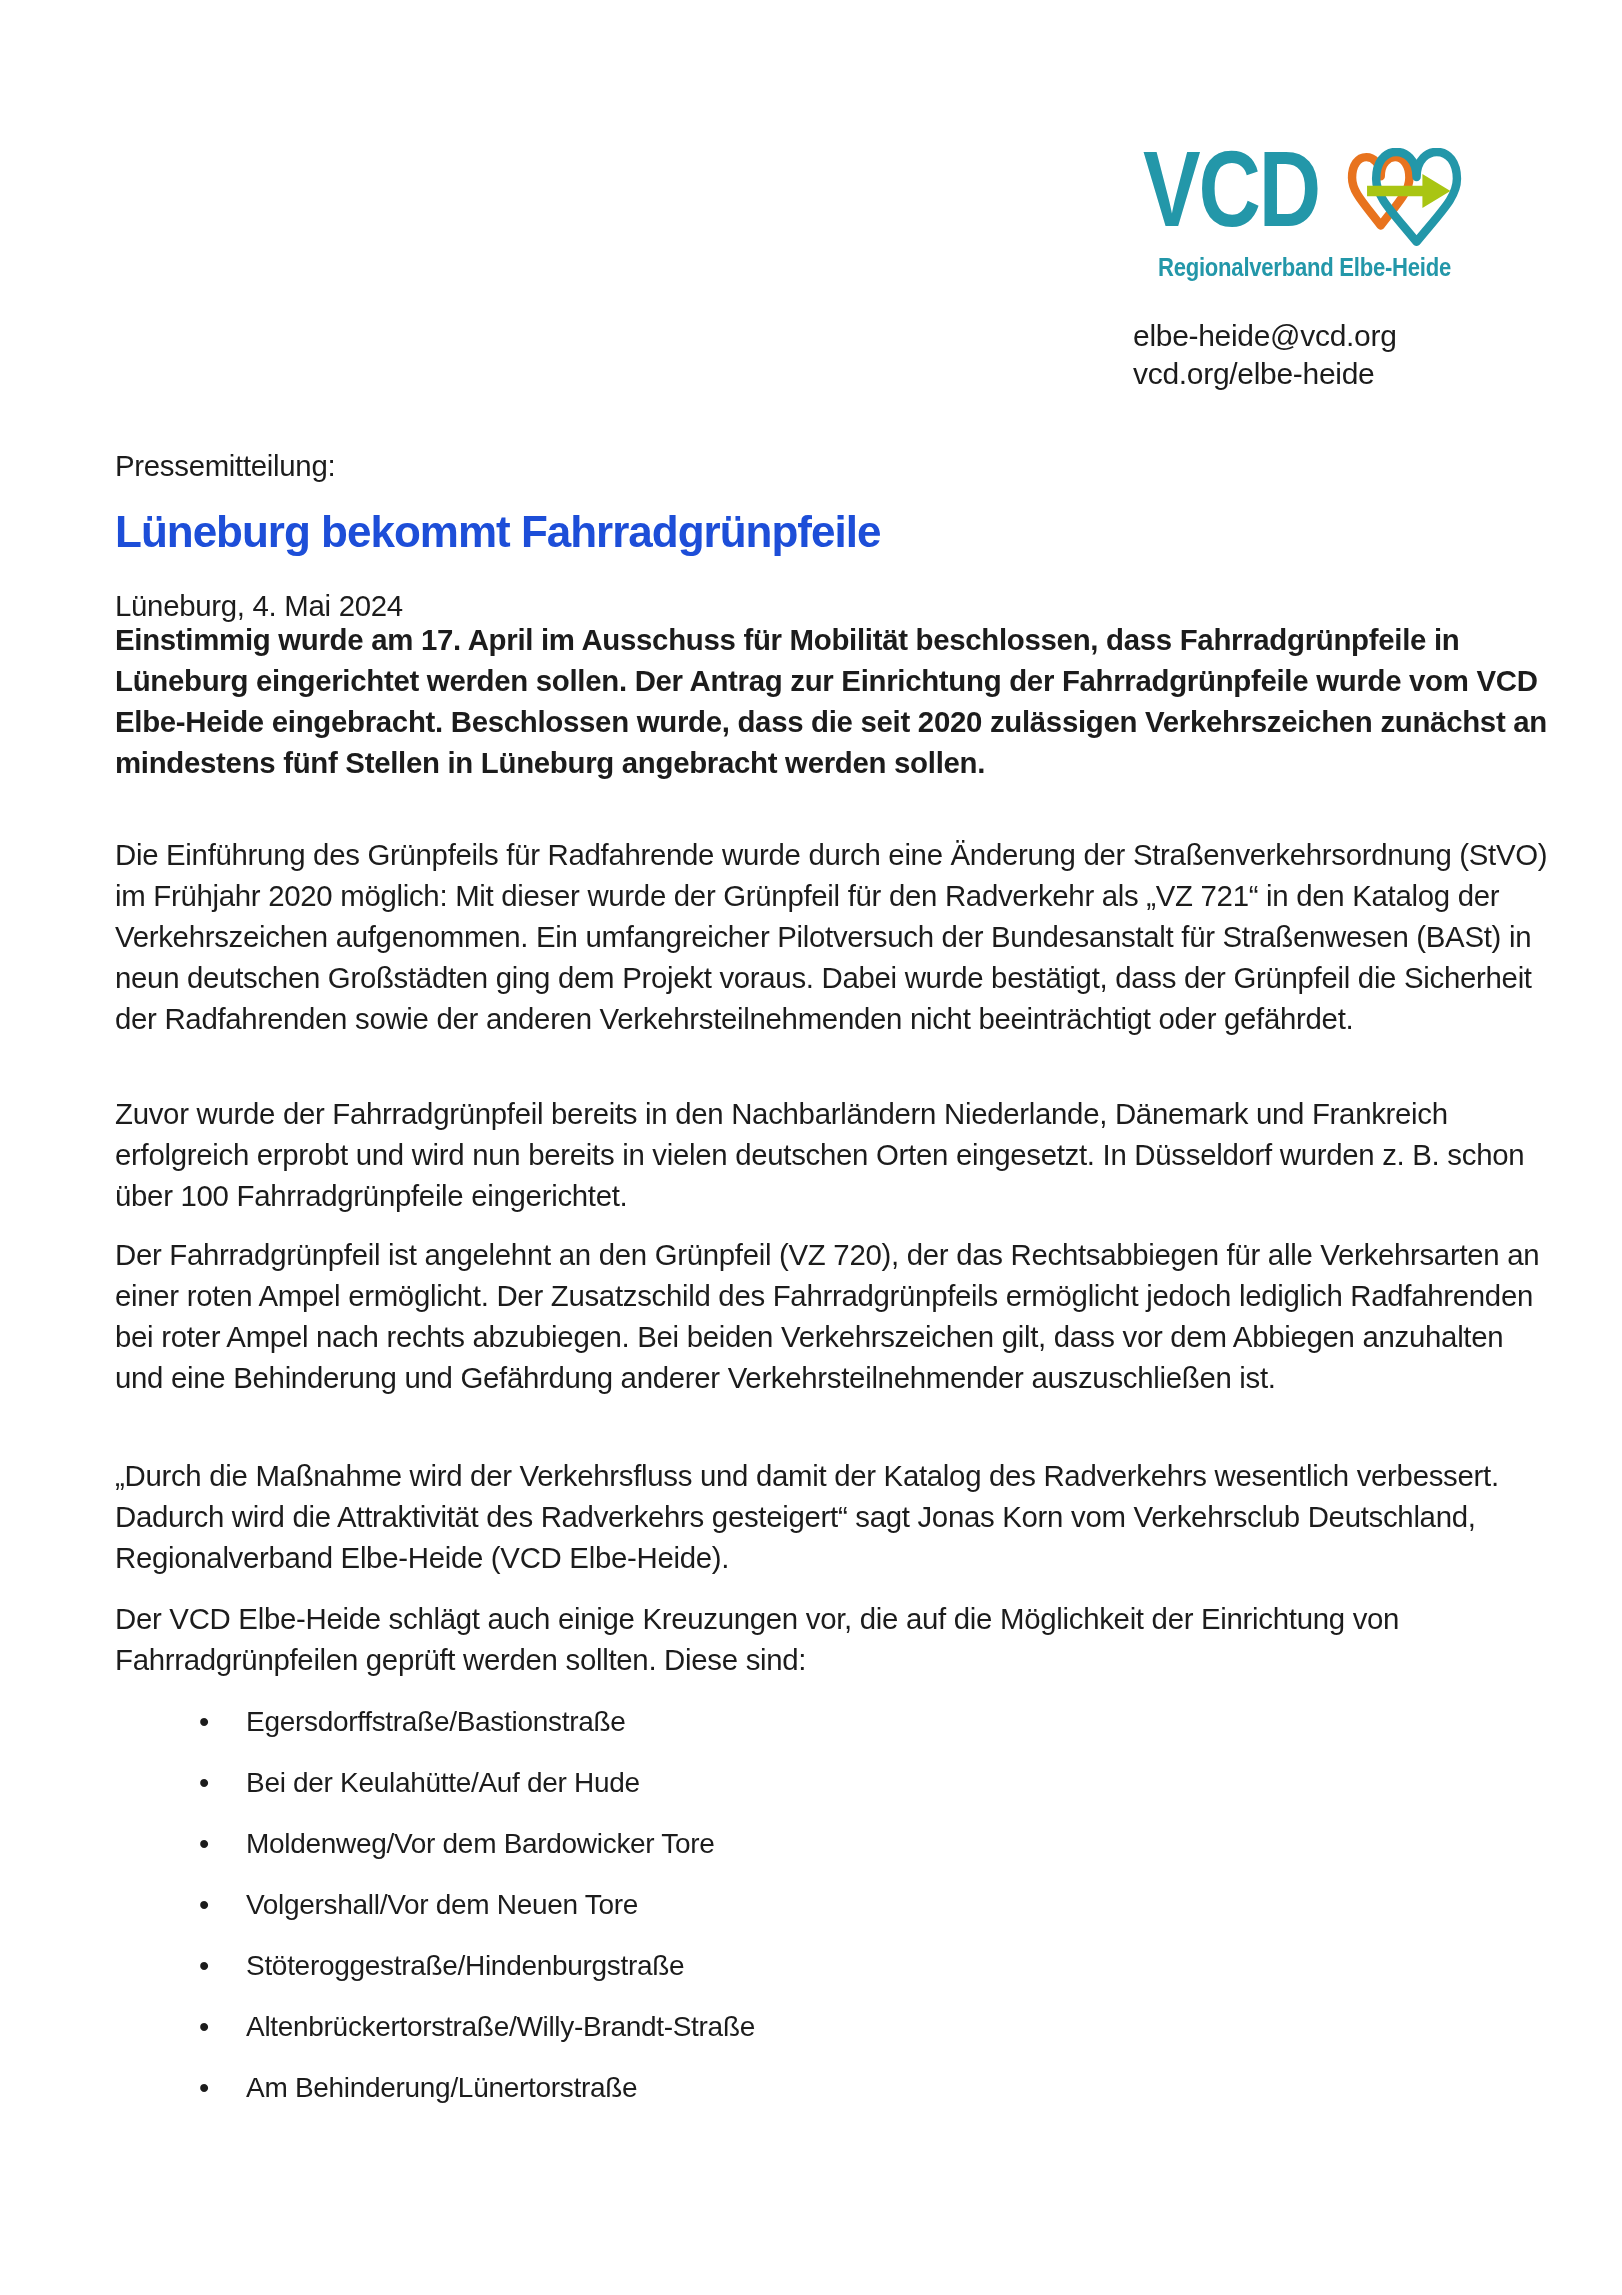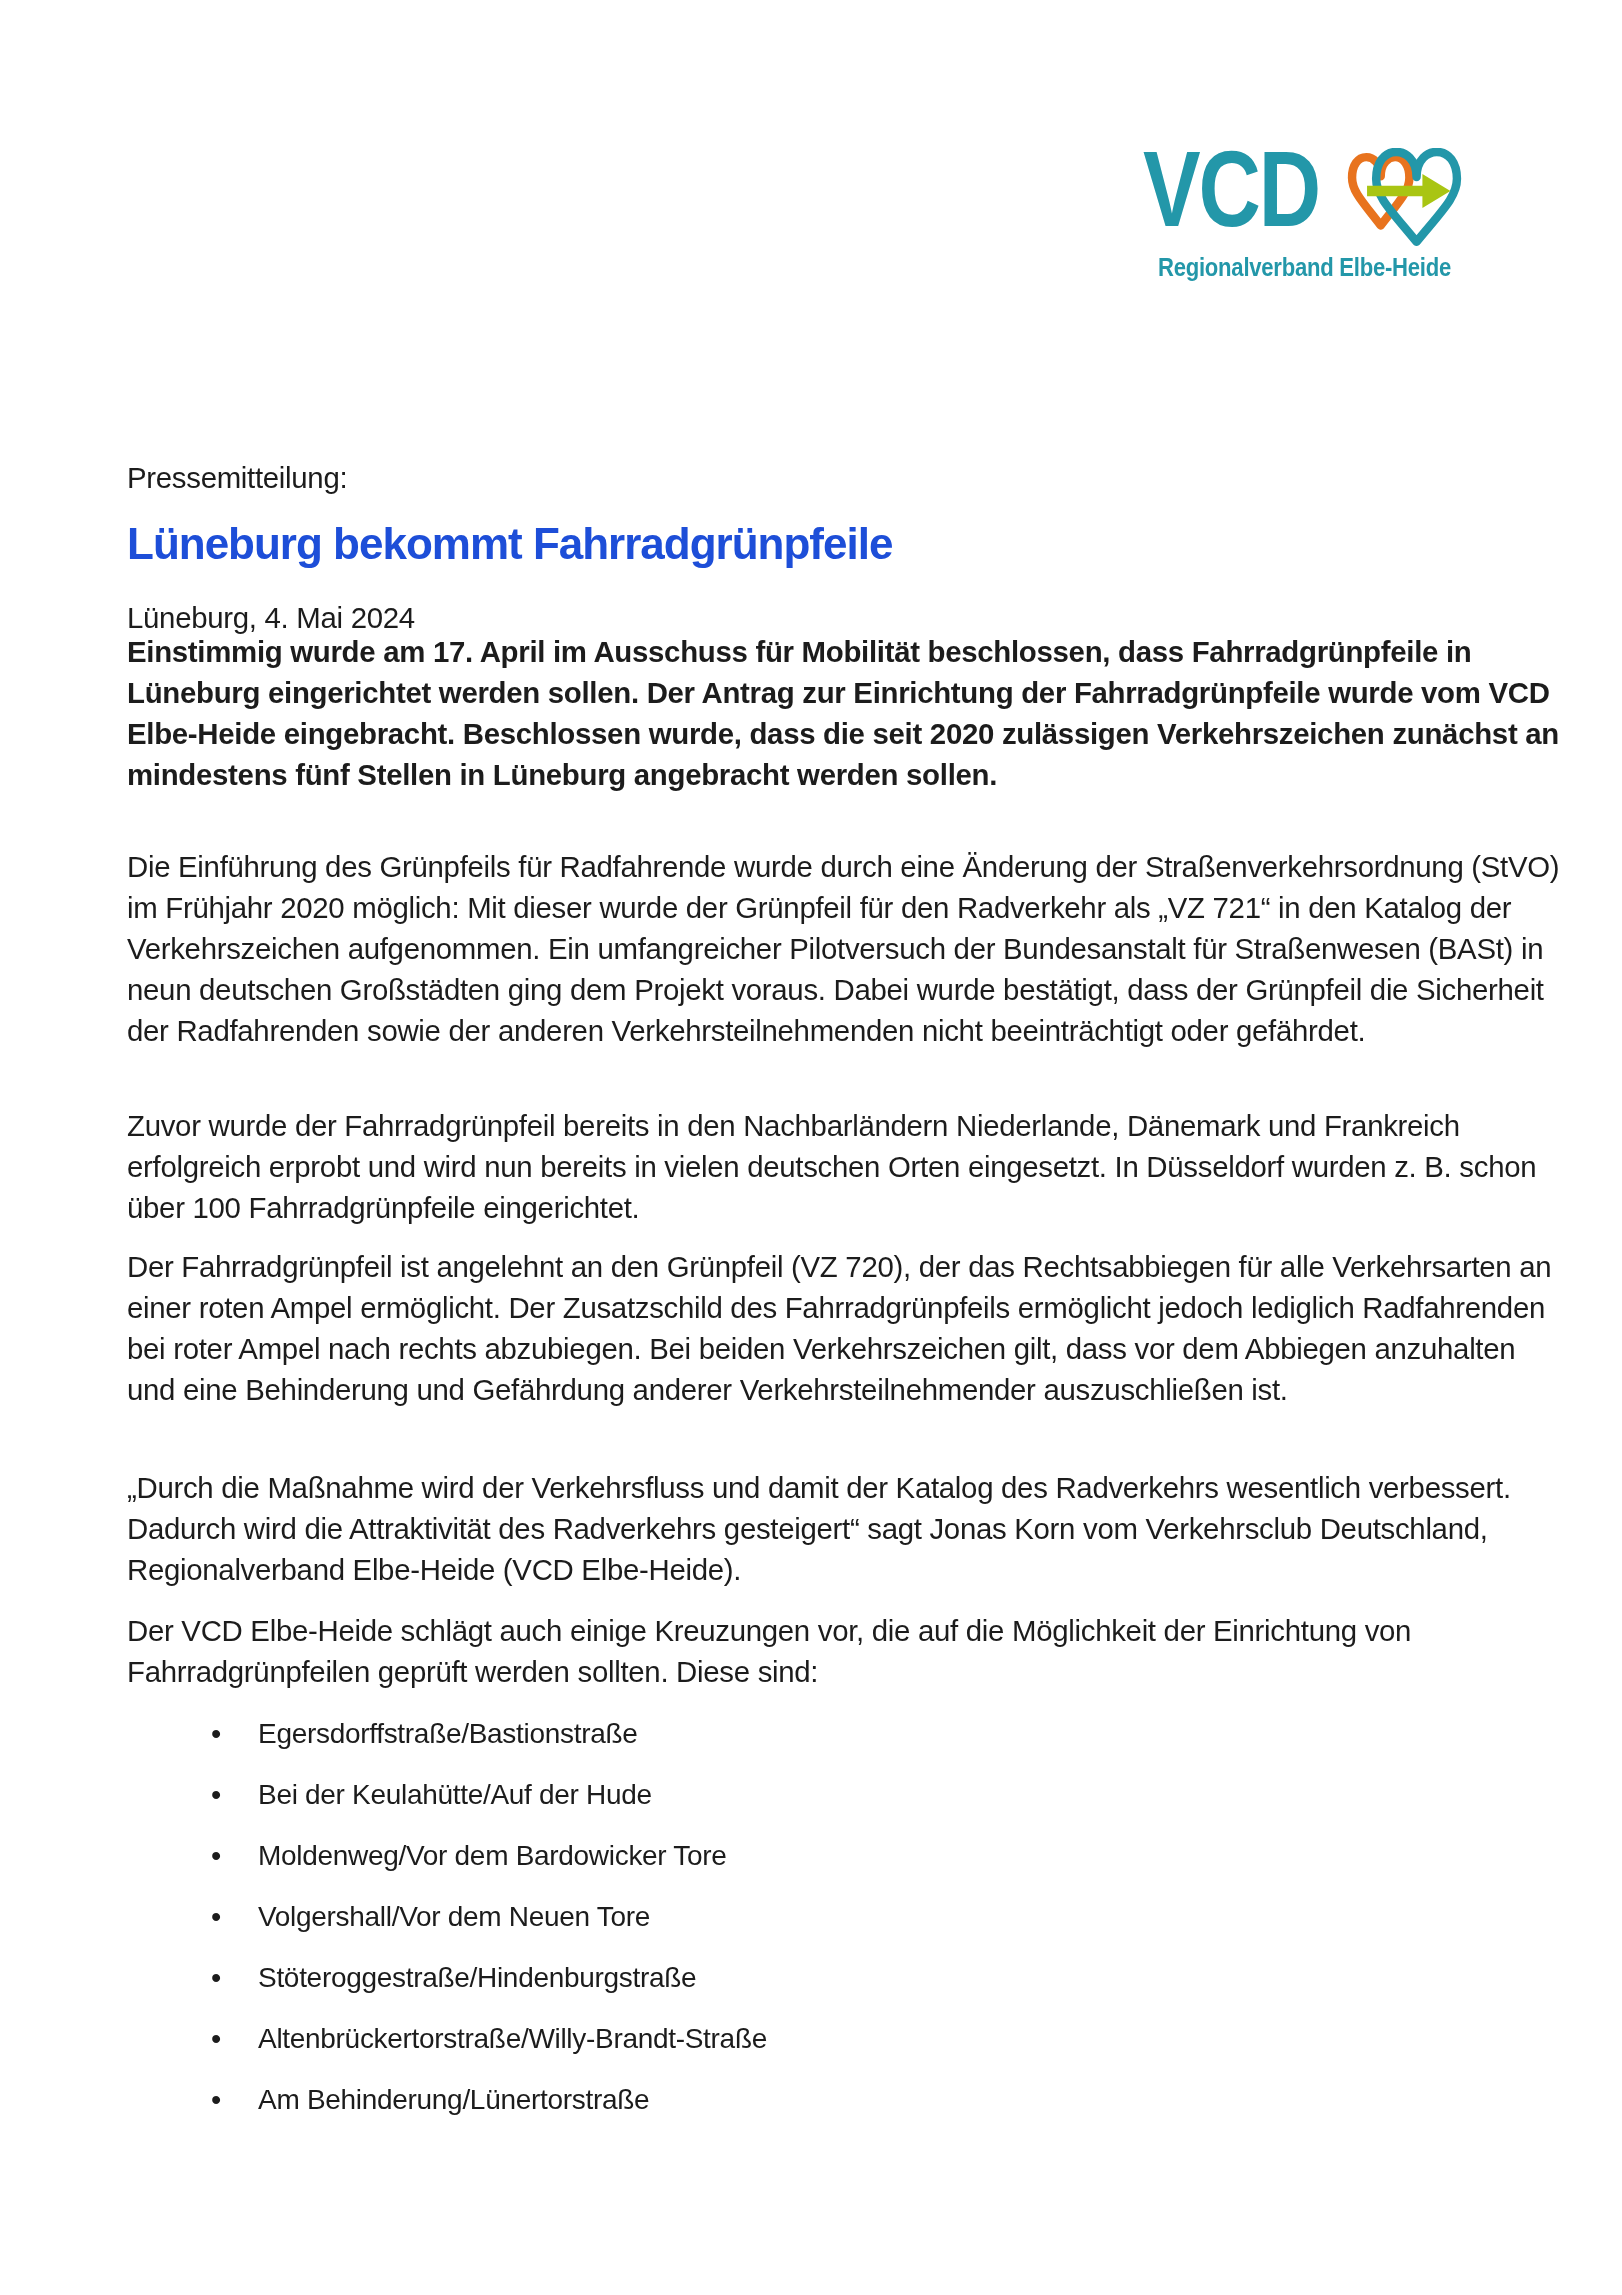--- a/index.html
+++ b/index.html
@@ -53,21 +53,21 @@
     color: #1c1c1c;
   }
   .contact div { white-space: nowrap; }
 
   
   .content {
     position: absolute;
     left: 115px; top: 0;
     width: 1433px;
   }
-  .blk { position: absolute; left: 0; width: 100%; margin: 12px; }
+  .blk { position: absolute; left: 0; width: 100%; margin: 0; }
   .kicker   { top: 445px;  font-size: 29.4px; line-height: 41px; letter-spacing: -0.3px; }
   .title    { top: 502px;  font-size: 44px; line-height: 59px; letter-spacing: -1px; font-weight: 700; color: #1d4ed8; }
   .dateline { top: 585px;  font-size: 29.4px; line-height: 41px; letter-spacing: -0.3px; }
   .lead     { top: 619px;  font-size: 29.4px; line-height: 41px; letter-spacing: -0.3px; font-weight: 700; }
   .p0       { top: 834px; }
   .p1       { top: 1093px; }
   .p2       { top: 1234px; }
   .p3       { top: 1455px; }
   .p-intro  { top: 1598px; }
   .bodytext { font-size: 29.4px; line-height: 41px; letter-spacing: -0.3px; font-weight: 400; }
@@ -104,20 +104,24 @@
 
     <path d="M51,43.4 C51,22.4 38.7,14 29,14 C15.8,14 7,26.6 7,45.5 C7,66.5 22.8,82.3 51,119 C79.2,82.3 95,66.5 95,45.5 C95,26.6 86.2,14 73,14 C63.3,14 51,22.4 51,43.4 Z" fill="none" stroke="#E8731E" stroke-width="13" stroke-linejoin="round"></path>
 
     <path d="M106,44.6 C106,17 88.6,6 75,6 C56.4,6 44,22.6 44,47.4 C44,75 66.3,95.7 106,144 C145.7,95.7 168,75 168,47.4 C168,22.6 155.6,6 137,6 C123.4,6 106,17 106,44.6 Z" fill="none" stroke="#2397A9" stroke-width="13" stroke-linejoin="round"></path>
 
     <polygon points="30,58 115,58 115,40 158,66 115,92 115,74 30,74" fill="#A9C513"></polygon>
   </svg>
 
   <div class="logo-subtitle">Regionalverband Elbe-Heide</div>
 
+  <div class="contact">
+    <div>elbe-heide@vcd.org</div>
+    <div>vcd.org/elbe-heide</div>
+  </div>
 
   <main class="content">
     <p class="blk kicker bodytext">Pressemitteilung:</p>
 
     <h1 class="blk title">Lüneburg bekommt Fahrradgrünpfeile</h1>
 
     <p class="blk dateline bodytext">Lüneburg, 4. Mai 2024</p>
 
     <p class="blk lead">Einstimmig wurde am 17. April im Ausschuss für Mobilität beschlossen, dass Fahrradgrünpfeile in Lüneburg eingerichtet werden sollen. Der Antrag zur Einrichtung der Fahrradgrünpfeile wurde vom VCD Elbe-Heide eingebracht. Beschlossen wurde, dass die seit 2020 zulässigen Verkehrszeichen zunächst an mindestens fünf Stellen in Lüneburg angebracht werden sollen.</p>
 

